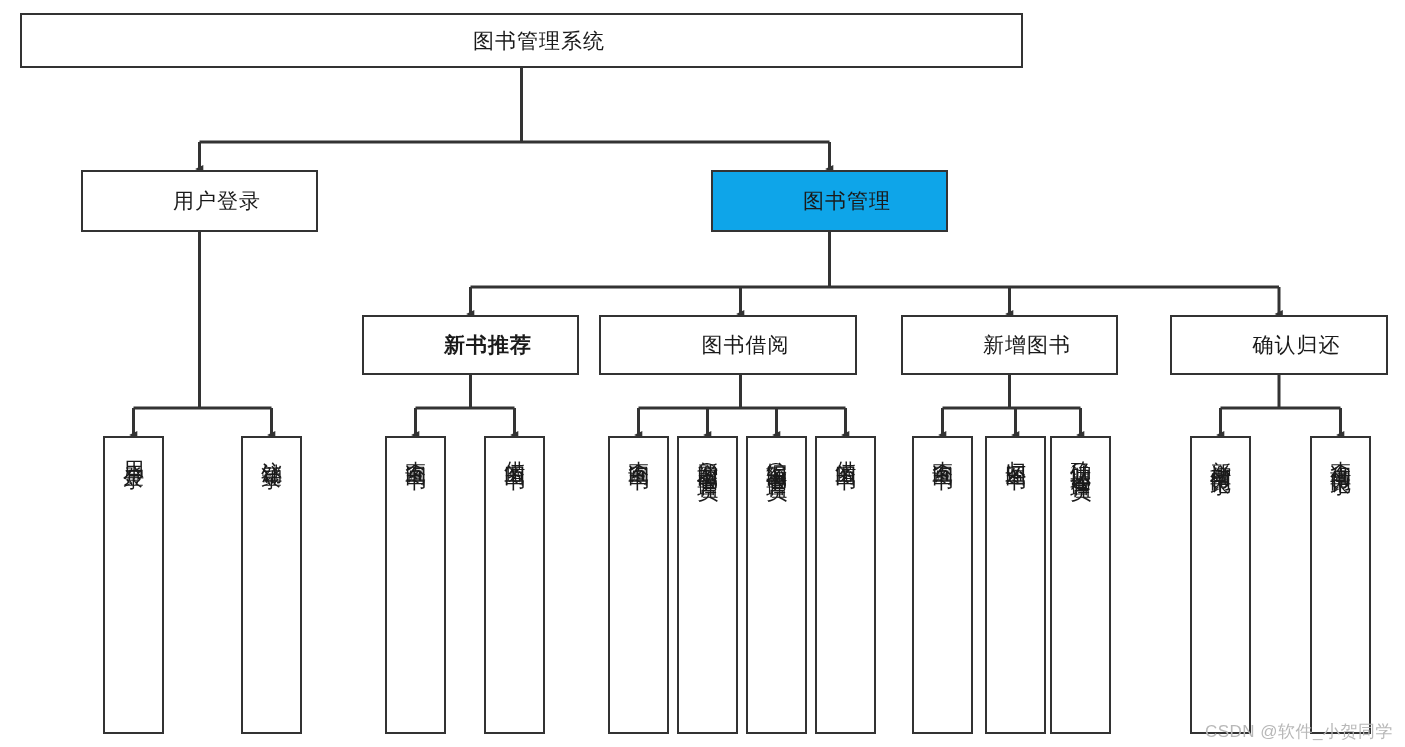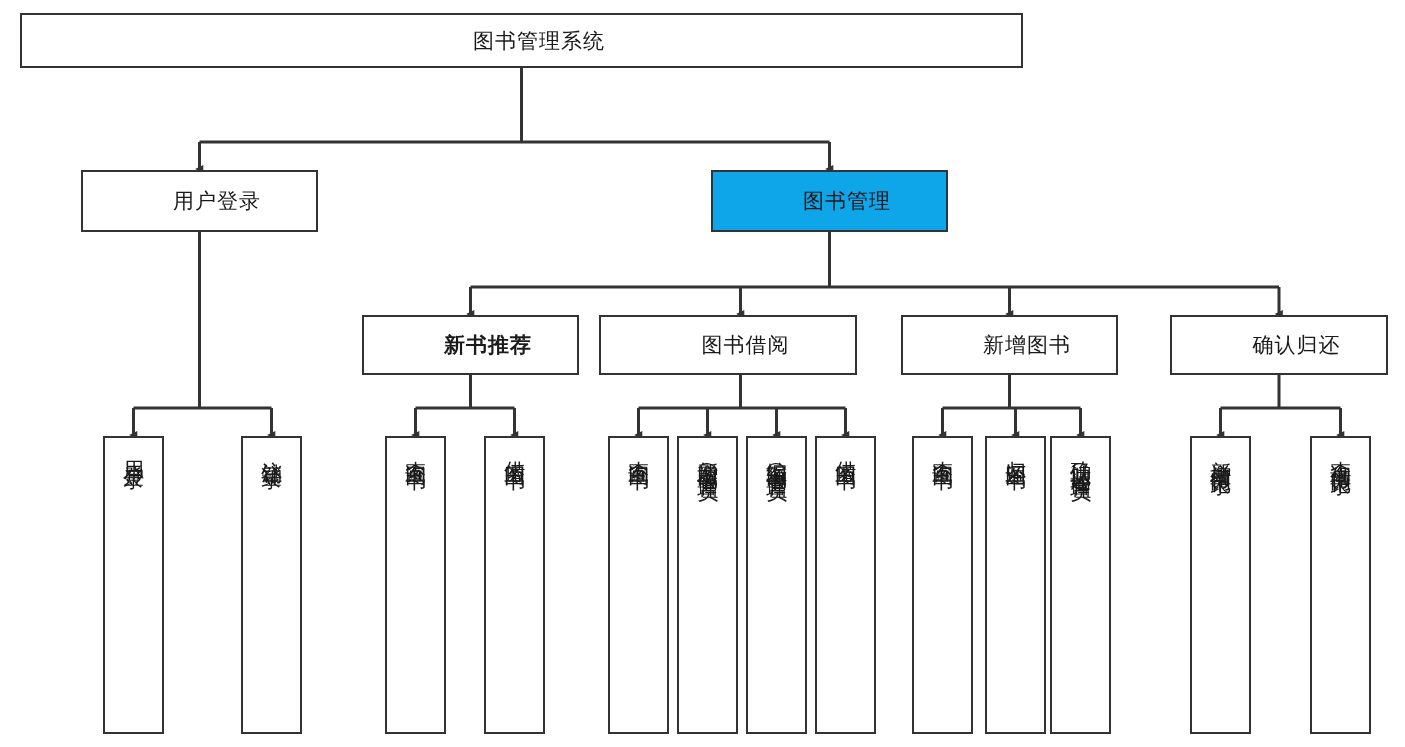--- a/index.html
+++ b/index.html
@@ -172,13 +172,14 @@
         <span class="label">确认归还（管理员）</span>
       </div>
       <div class="node v" id="node-lf-rec-1" style="left: 1190px; top: 436px; width: 61px; height: 298px; border-color: rgb(51, 51, 51); background: rgb(255, 255, 255); color: rgb(26, 26, 26);">
         <span class="label">新增借阅记录</span>
       </div>
       <div class="node v" id="node-lf-rec-2" style="left: 1310px; top: 436px; width: 61px; height: 298px; border-color: rgb(51, 51, 51); background: rgb(255, 255, 255); color: rgb(26, 26, 26);">
         <span class="label">查询借阅记录</span>
       </div>
     </div>
 
+  <div id="watermark">CSDN @软件_小贺同学</div>
 </div>
 
 </body></html>

